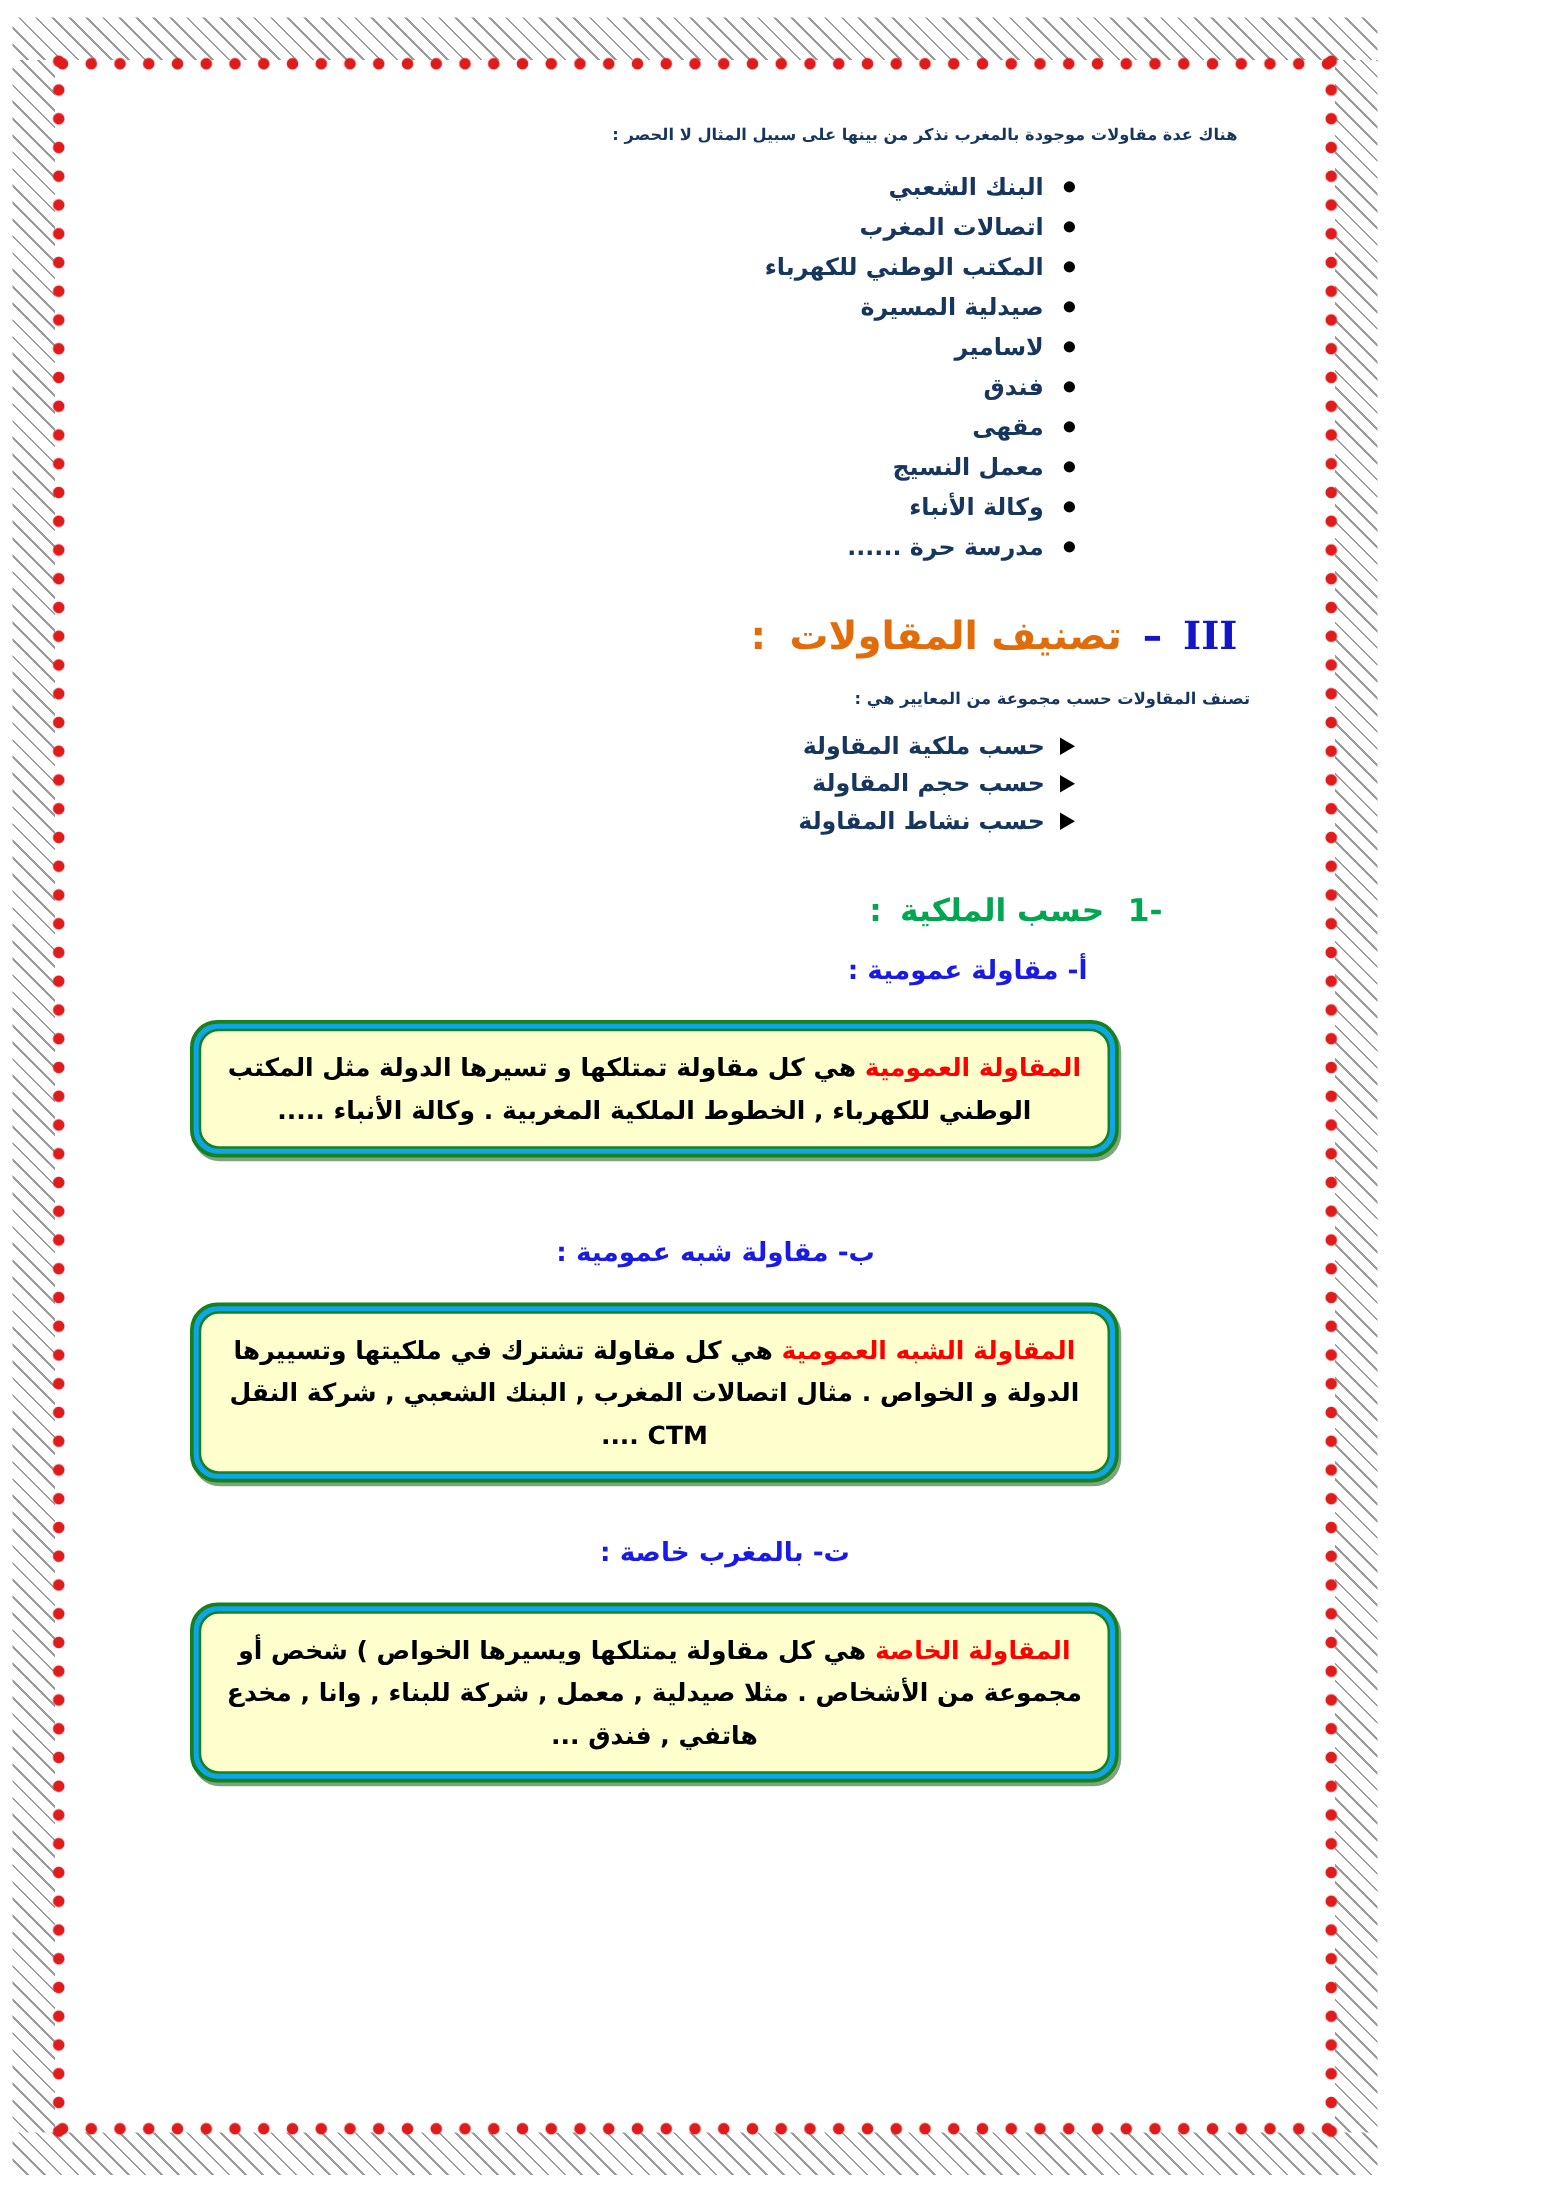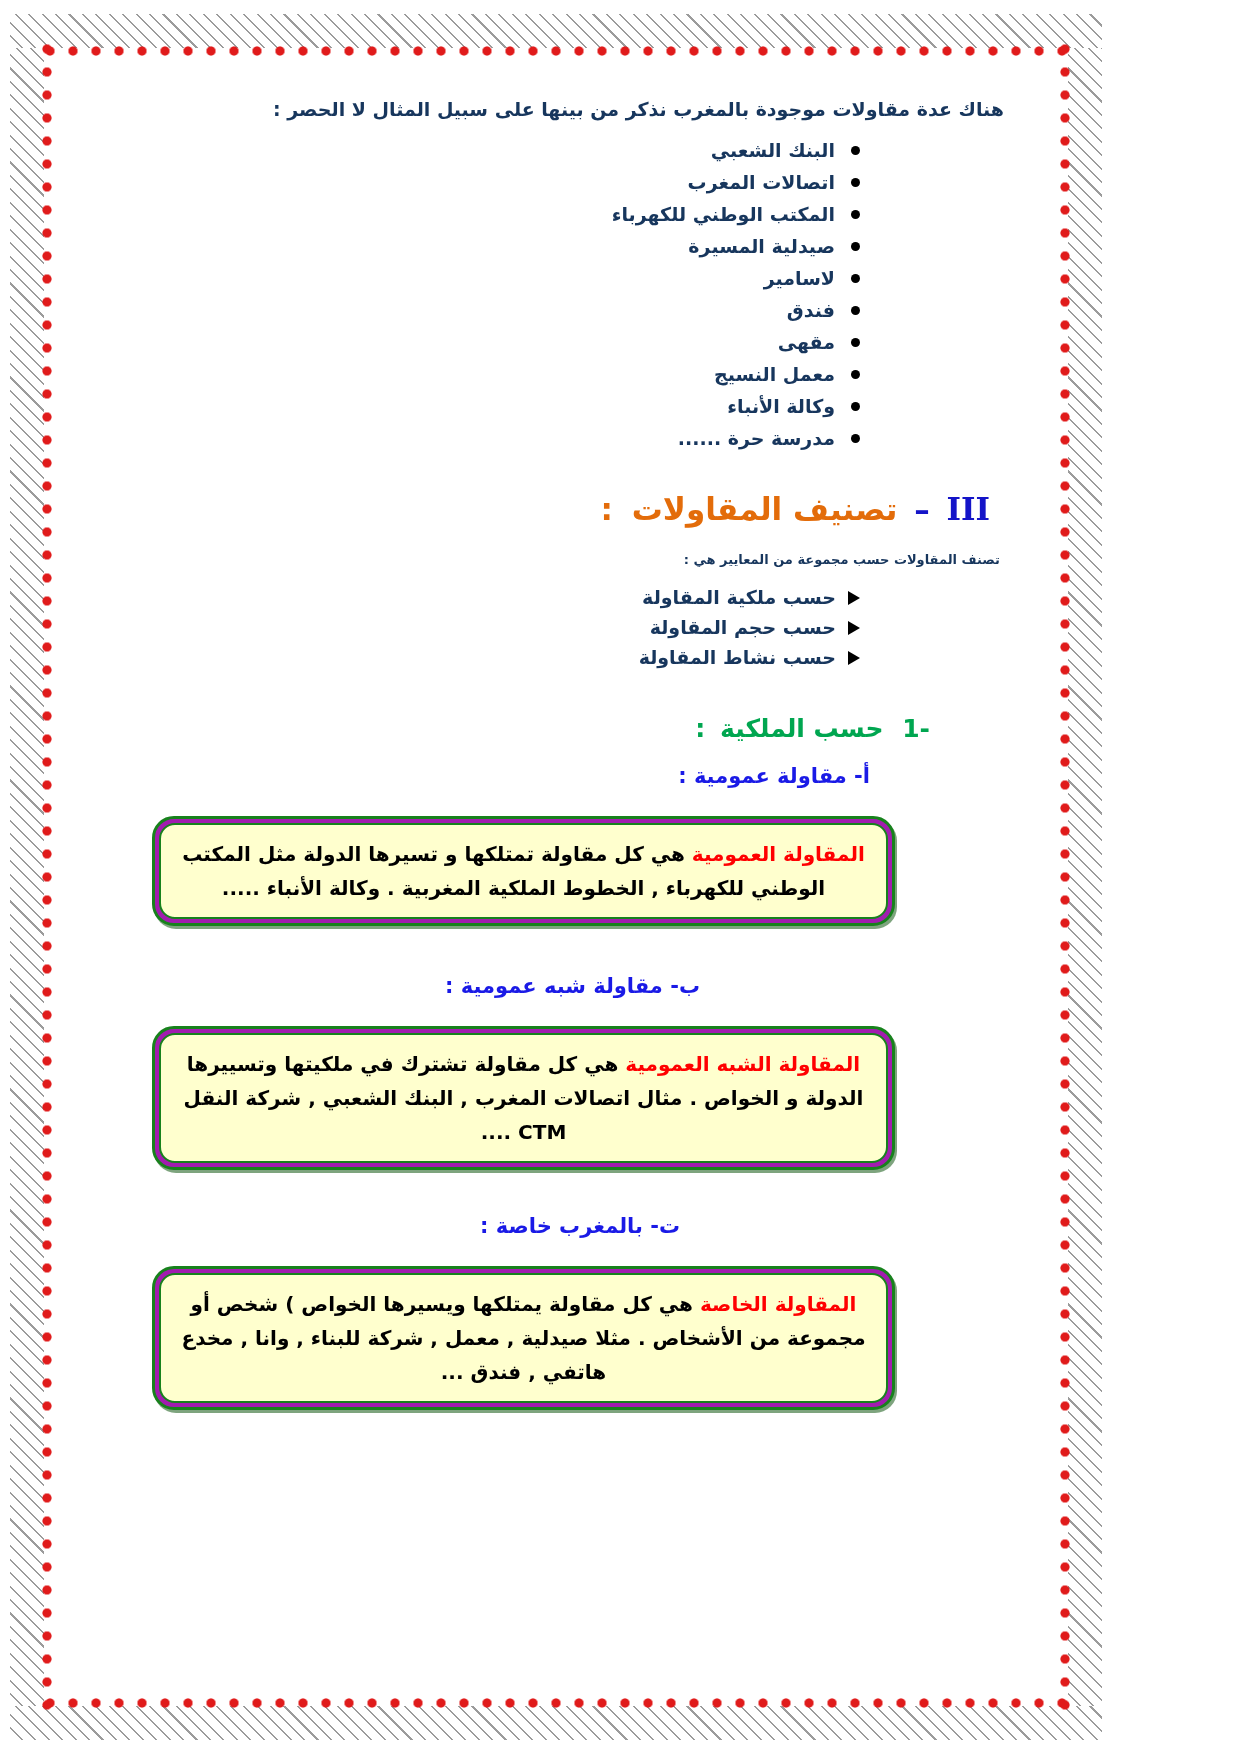--- a/index.html
+++ b/index.html
@@ -22,21 +22,21 @@
   .dots.top{left:24px;right:24px;top:28px;}
   .dots.bottom{left:24px;right:24px;bottom:28px;}
   .dots.left{top:24px;bottom:24px;left:28px;}
   .dots.right{top:24px;bottom:24px;right:28px;}
 
   
   .content{
     position:absolute;left:110px;top:96px;width:900px;
     direction:rtl;text-align:right;color:#17365d;font-weight:bold;
   }
-  .intro{font-size:19px;margin:0 6px 0 0;line-height:26px;}
+  .intro{font-size:13px;margin:0 20px 0 0;line-height:26px;}
 
   ul.bullets{list-style:none;margin:12px 150px 0 0;padding:0;}
   ul.bullets li{font-size:19px;line-height:32px;}
   ul.bullets li::before{
     content:"";display:inline-block;width:9px;height:9px;border-radius:50%;
     background:#000;margin-left:16px;vertical-align:2px;
   }
 
   .sec{margin:34px 20px 0 0;font-size:31px;line-height:42px;}
   .sec .numeral{color:#1414c8;font-family:"DejaVu Serif", serif;font-weight:bold;}
@@ -55,26 +55,26 @@
   }
 
   .h-green{margin:40px 80px 14px 0;font-size:25px;color:#00a650;line-height:34px;}
   .h-green .num{display:inline-block;direction:ltr;margin-left:10px;}
   .h-green .colon{margin-right:6px;}
 
   .sub-intro{font-size:19px;margin:13px 35px 0 0;line-height:28px;}
 
   .h-blue{font-size:21px;color:#1a1ae6;line-height:28px;}
   .h-a{margin:16px 140px 0 0;}
-  .h-b{margin:46px 310px 0 0;}
+  .h-b{margin:62px 310px 0 0;}
   .h-c{margin:42px 330px 0 0;}
 
   .box{
     margin:26px 115px 0 42px;border:3px solid #17821c;border-radius:22px;
-    background:#a21caf;padding:4px;box-shadow:2px 3px 0 rgba(20,90,20,.55);
+    background:#0ea5e9;padding:4px;box-shadow:2px 3px 0 rgba(20,90,20,.55);
   }
   .box-inner{
     border:2px solid #17821c;border-radius:16px;background:#ffffce;
     padding:12px 20px;font-size:20px;line-height:34px;color:#000;text-align:center;
   }
   .box-inner .lead{color:#ff0000;}
 </style>
 </head>
 <body>
 

